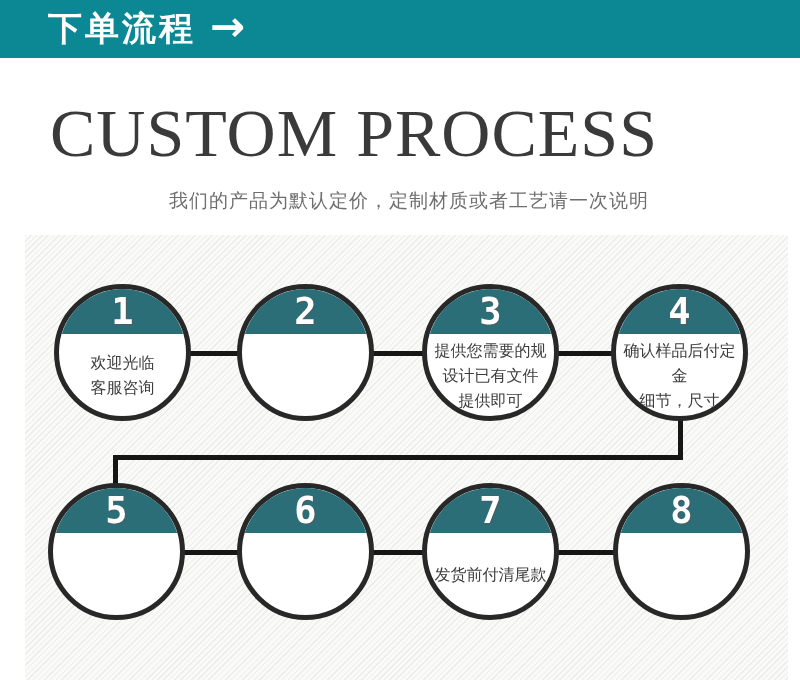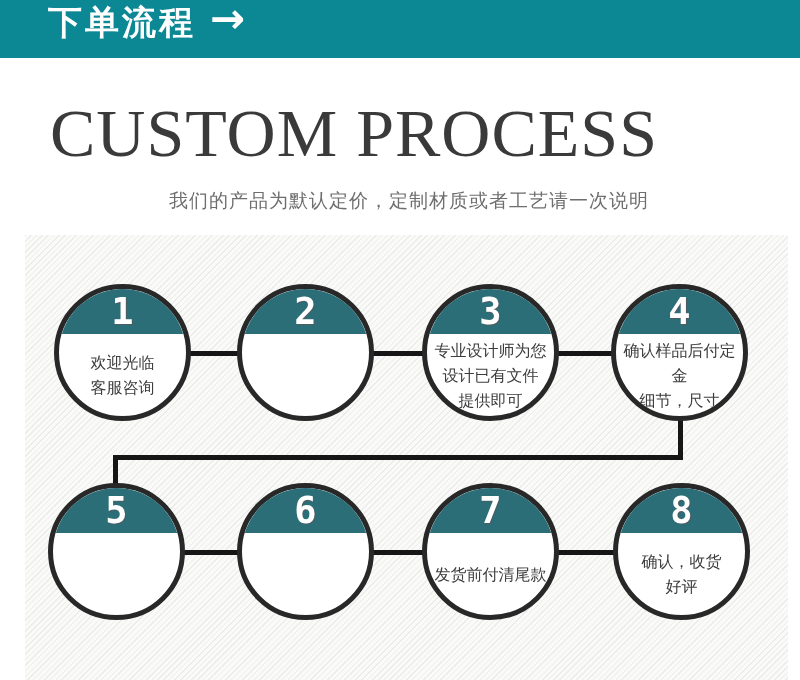--- a/index.html
+++ b/index.html
@@ -8,21 +8,21 @@
     background:#ffffff;
     font-family:"DejaVu Sans","Liberation Sans",sans-serif;
     overflow:hidden;
   }
   .page{position:relative;width:800px;height:680px;}
 
   
   .banner{
     position:absolute;left:0;top:0;width:800px;height:58px;
     background:#0c8794;
-    display:flex;align-items:flex-start;
+    display:flex;align-items:center;
     padding-left:48px;box-sizing:border-box;
   }
   .banner-title{
     color:#ffffff;font-size:34px;font-weight:600;letter-spacing:3px;
   }
   .banner-arrow{
     color:#ffffff;font-size:42px;font-weight:bold;margin-left:14px;line-height:1;
     transform:translateY(-2px);
   }
 
@@ -107,38 +107,36 @@
   <div class="circle c1">
     <div class="num">1</div>
     <div class="txt">欢迎光临
 客服咨询</div>
   </div>
   <div class="circle c2">
     <div class="num">2</div>
   </div>
   <div class="circle c3">
     <div class="num">3</div>
-    <div class="txt">专业设计师为您
+    <div class="txt">提供您需要的规
 设计已有文件
 提供即可</div>
   </div>
   <div class="circle c4">
     <div class="num">4</div>
     <div class="txt">确认样品后付定金
 细节，尺寸</div>
   </div>
   <div class="circle c5">
     <div class="num">5</div>
   </div>
   <div class="circle c6">
     <div class="num">6</div>
   </div>
   <div class="circle c7">
     <div class="num">7</div>
     <div class="txt">发货前付清尾款</div>
   </div>
   <div class="circle c8">
     <div class="num">8</div>
-    <div class="txt">确认，收货
-好评</div>
   </div>
 
 </div>
 
 </body></html>

